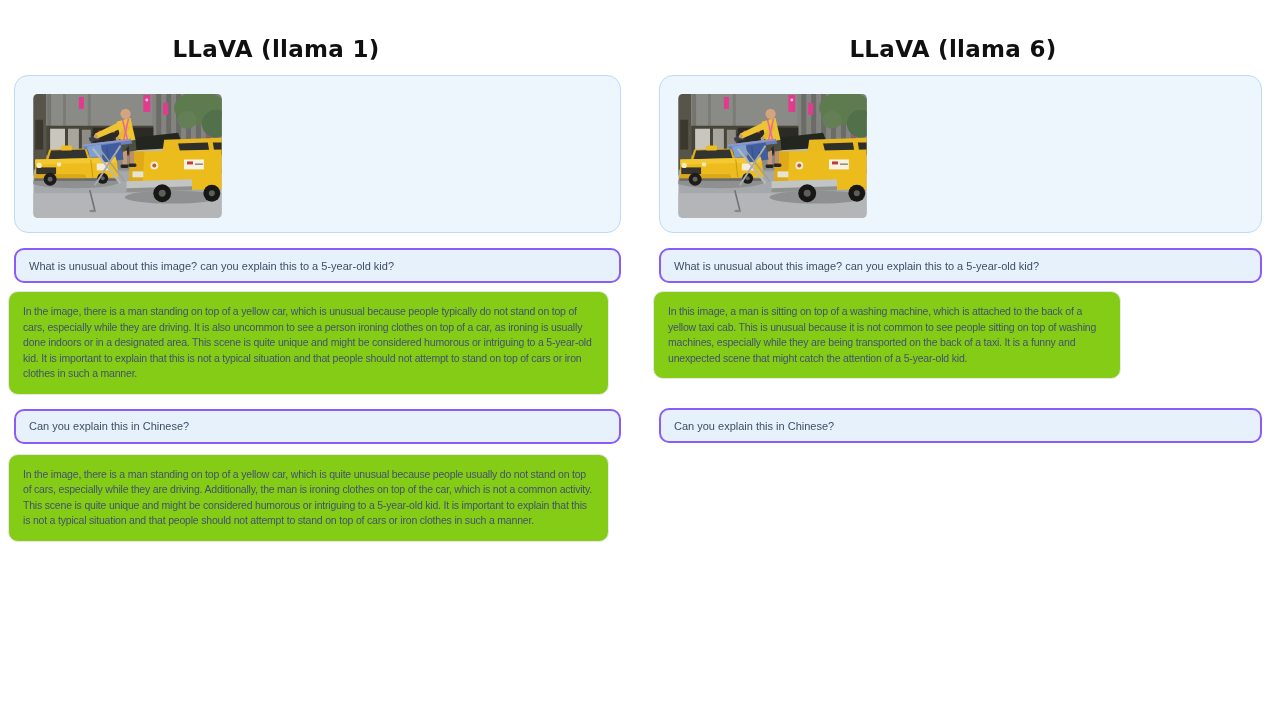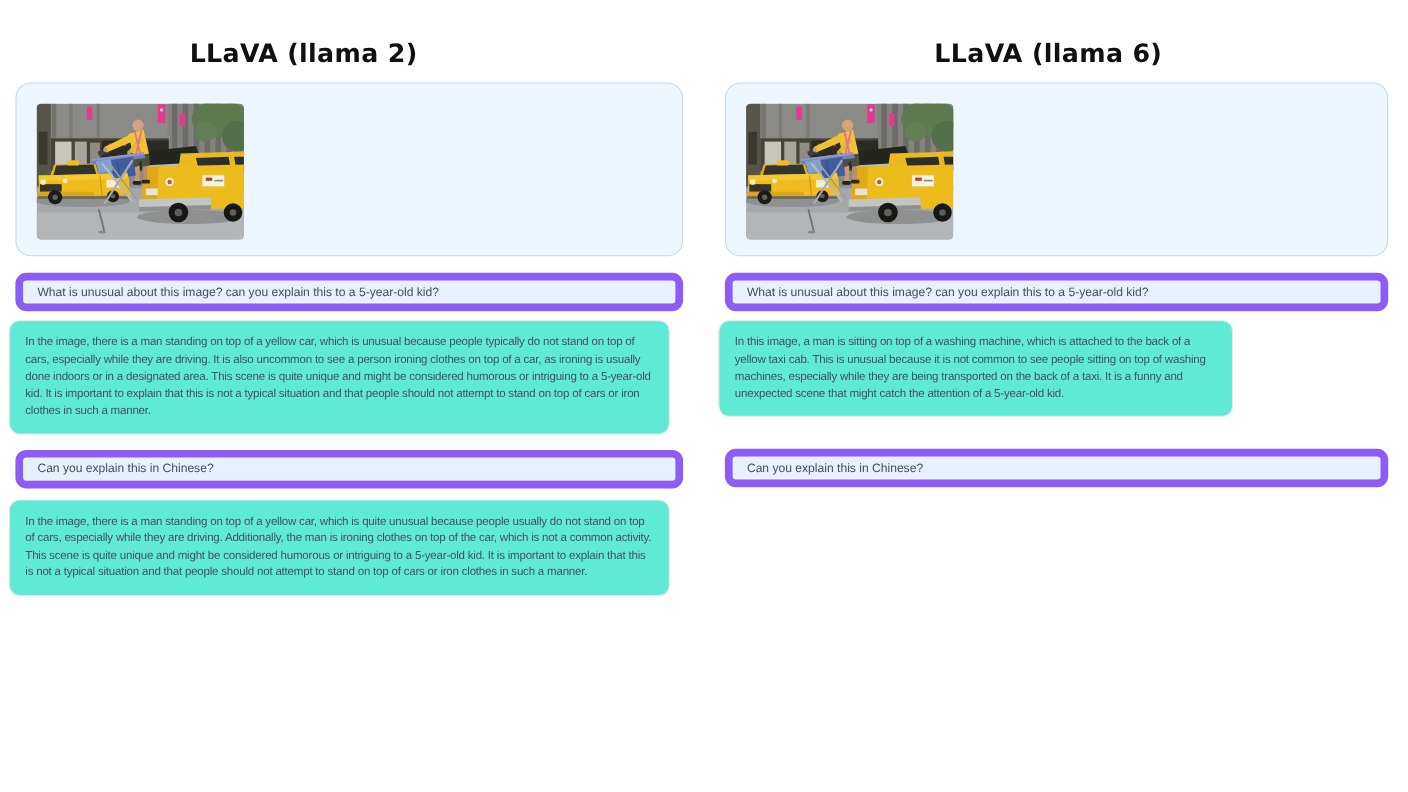--- a/index.html
+++ b/index.html
@@ -24,27 +24,27 @@
 
   .image-bubble {
     margin-top:11px; width:100%; height:158px;
     background:#edf5fd; border:1px solid #bedaf4; border-radius:14px;
     padding:18px 0 0 18px;
   }
   .chat-photo { display:block; width:189px; height:124px; border-radius:5px; }
 
   .question {
     margin-top:15px; width:100%; height:35px;
-    background:#e7f1fb; border:7px solid #8b5cf6;
+    background:#e7f1fb; border:2px solid #8b5cf6;
     display:flex; align-items:center; padding:0 13px;
     font-size:11px; color:#3d4e66;
   }
   .answer {
     margin-left:-6px;
-    background:#5eead4; border:1px solid #e6e8ea;
+    background:#84cc16; border:1px solid #e6e8ea;
     padding:12px 14px; font-size:10.5px; letter-spacing:-0.2px;
     line-height:15.5px; color:#43536c;
   }
   .left  .answer { width:601px; }
   .right .answer { width:468px; }
   .answer.first  { margin-top:8px; }
   .left  .question.second { margin-top:14px; }
   .right .question.second { margin-top:29px; }
   .answer.second { margin-top:10px; }
 </style>
@@ -164,21 +164,21 @@
       <path d="M96,25 L91,47" stroke="#e86a9e" stroke-width="1.6" fill="none"></path>
       <circle cx="93" cy="20" r="5.2" fill="#d2a47f"></circle>
 
       <line x1="57" y1="97" x2="62" y2="117" stroke="#707274" stroke-width="1.6"></line>
       <ellipse cx="60" cy="118" rx="3.5" ry="1.2" fill="#85878a"></ellipse>
     </symbol>
   </defs>
 </svg>
 
 <div class="column left">
-  <div class="model-title">LLaVA (llama 2)</div>
+  <div class="model-title">LLaVA (llama 1)</div>
 
   <div class="bubble image-bubble">
     <svg class="chat-photo" viewBox="0 0 190 125" role="img">
       <use href="#ironing-photo"></use>
     </svg>
   </div>
 
   <div class="bubble question first">
     <span>What is unusual about this image? can you explain this to a 5-year-old kid?</span>
   </div>

